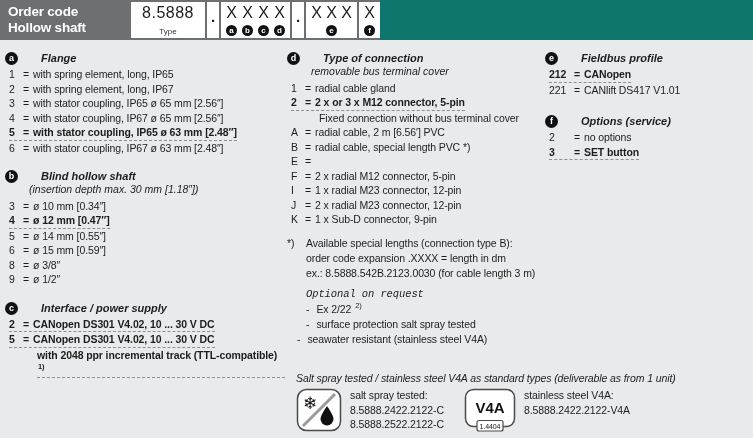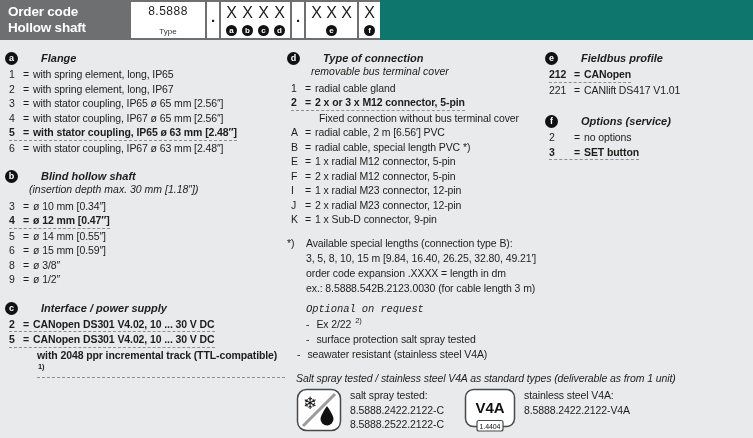--- a/index.html
+++ b/index.html
@@ -9,21 +9,21 @@
     font-family:"Liberation Sans", sans-serif;
   }
   
   .header{position:absolute;top:0;left:0;width:753px;height:40px;background:#0f766e;}
   .header-dark{position:absolute;top:0;left:0;height:40px;width:380px;background:#6e6f71;
     display:flex;align-items:center;}
   .header-title{margin-left:8px;width:126px;color:#fff;font-weight:bold;font-size:13.5px;line-height:16.5px;letter-spacing:-0.2px;}
   .code-boxes{display:flex;gap:2px;height:36px;}
   .box{background:#fff;display:flex;flex-direction:column;align-items:center;justify-content:space-between;padding:2px 3px;box-sizing:border-box;}
   .box-type{width:74px;justify-content:space-between;}
-  .type-code{font-size:12px;letter-spacing:0.5px;}
+  .type-code{font-size:16px;letter-spacing:0.5px;}
   .type-label{font-size:8px;color:#333;}
   .box-dot{width:12px;justify-content:center;font-size:15px;font-weight:bold;padding-bottom:10px;}
   .box-group{flex-direction:row;align-items:stretch;gap:1px;}
   .box-group.single-ref{flex-direction:column;align-items:center;justify-content:space-between;}
   .xcol{display:flex;flex-direction:column;align-items:center;justify-content:space-between;}
   .xchar{font-size:16px;width:15px;text-align:center;line-height:18px;}
   .xrow{display:flex;}
   .circ{display:inline-block;width:11px;height:11px;border-radius:50%;background:#111;color:#fff;
     font-size:8px;font-weight:bold;line-height:11px;text-align:center;font-style:normal;}
   
@@ -279,21 +279,20 @@
         <span class="rowline">
           <span class="code">B</span>
           <span class="eq">=</span>
           <span class="txt">radial cable, special length PVC *)</span>
         </span>
       </div>
       <div class="row">
         <span class="rowline">
           <span class="code">E</span>
           <span class="eq">=</span>
-          <span class="txt">1 x radial M12 connector, 5-pin</span>
         </span>
       </div>
       <div class="row">
         <span class="rowline">
           <span class="code">F</span>
           <span class="eq">=</span>
           <span class="txt">2 x radial M12 connector, 5-pin</span>
         </span>
       </div>
       <div class="row">
@@ -316,21 +315,20 @@
           <span class="eq">=</span>
           <span class="txt">1 x Sub-D connector, 9-pin</span>
         </span>
       </div>
     </section>
 
   <div class="footnote">
     <span class="fn-marker">*)</span>
     <div class="fn-lines">
       <div>Available special lengths (connection type B):</div>
-      <div>3, 5, 8, 10, 15 m [9.84, 16.40, 26.25, 32.80, 49.21′]</div>
       <div>order code expansion .XXXX = length in dm</div>
       <div>ex.: 8.5888.542B.2123.0030 (for cable length 3 m)</div>
     </div>
   </div>
 
   <div class="optional">
     <div class="opt-title">Optional on request</div>
     <div class="opt-item">
       <span>-</span>
       <span><span>Ex 2/22 </span><sup>2)</sup></span>

